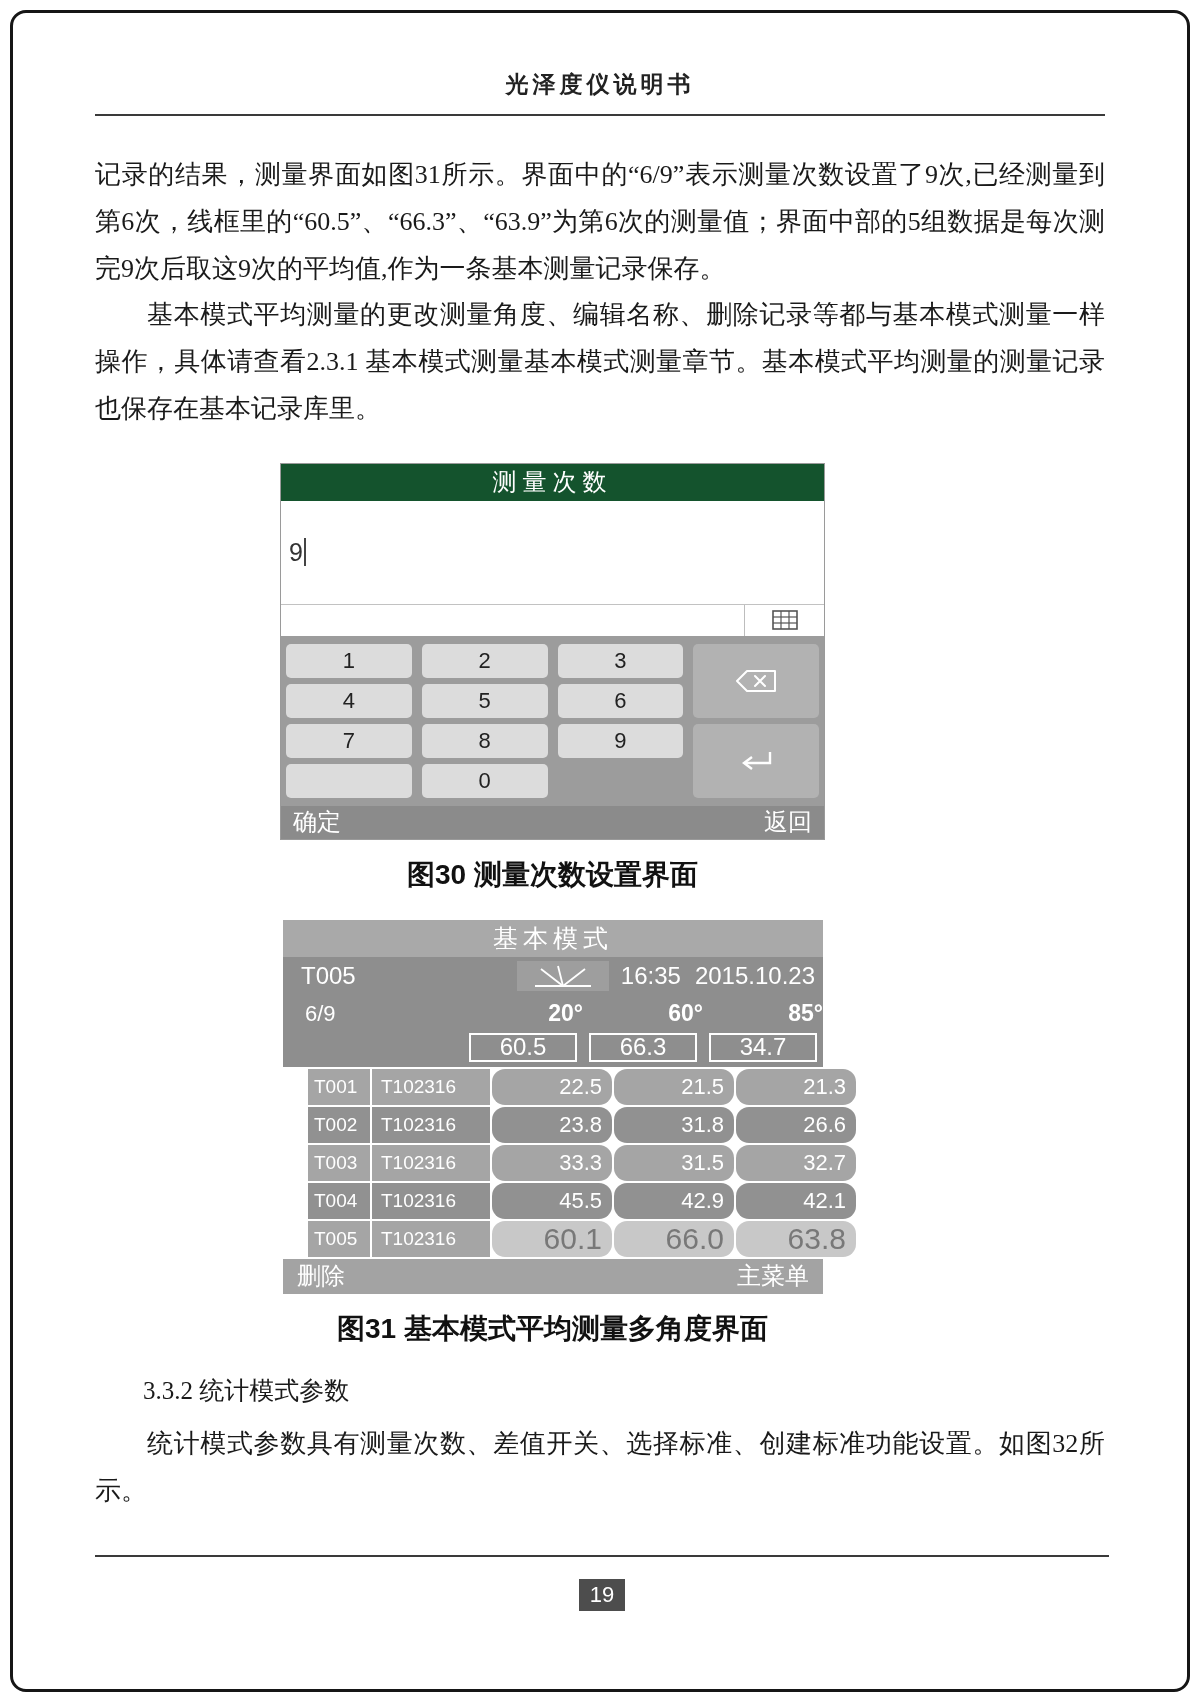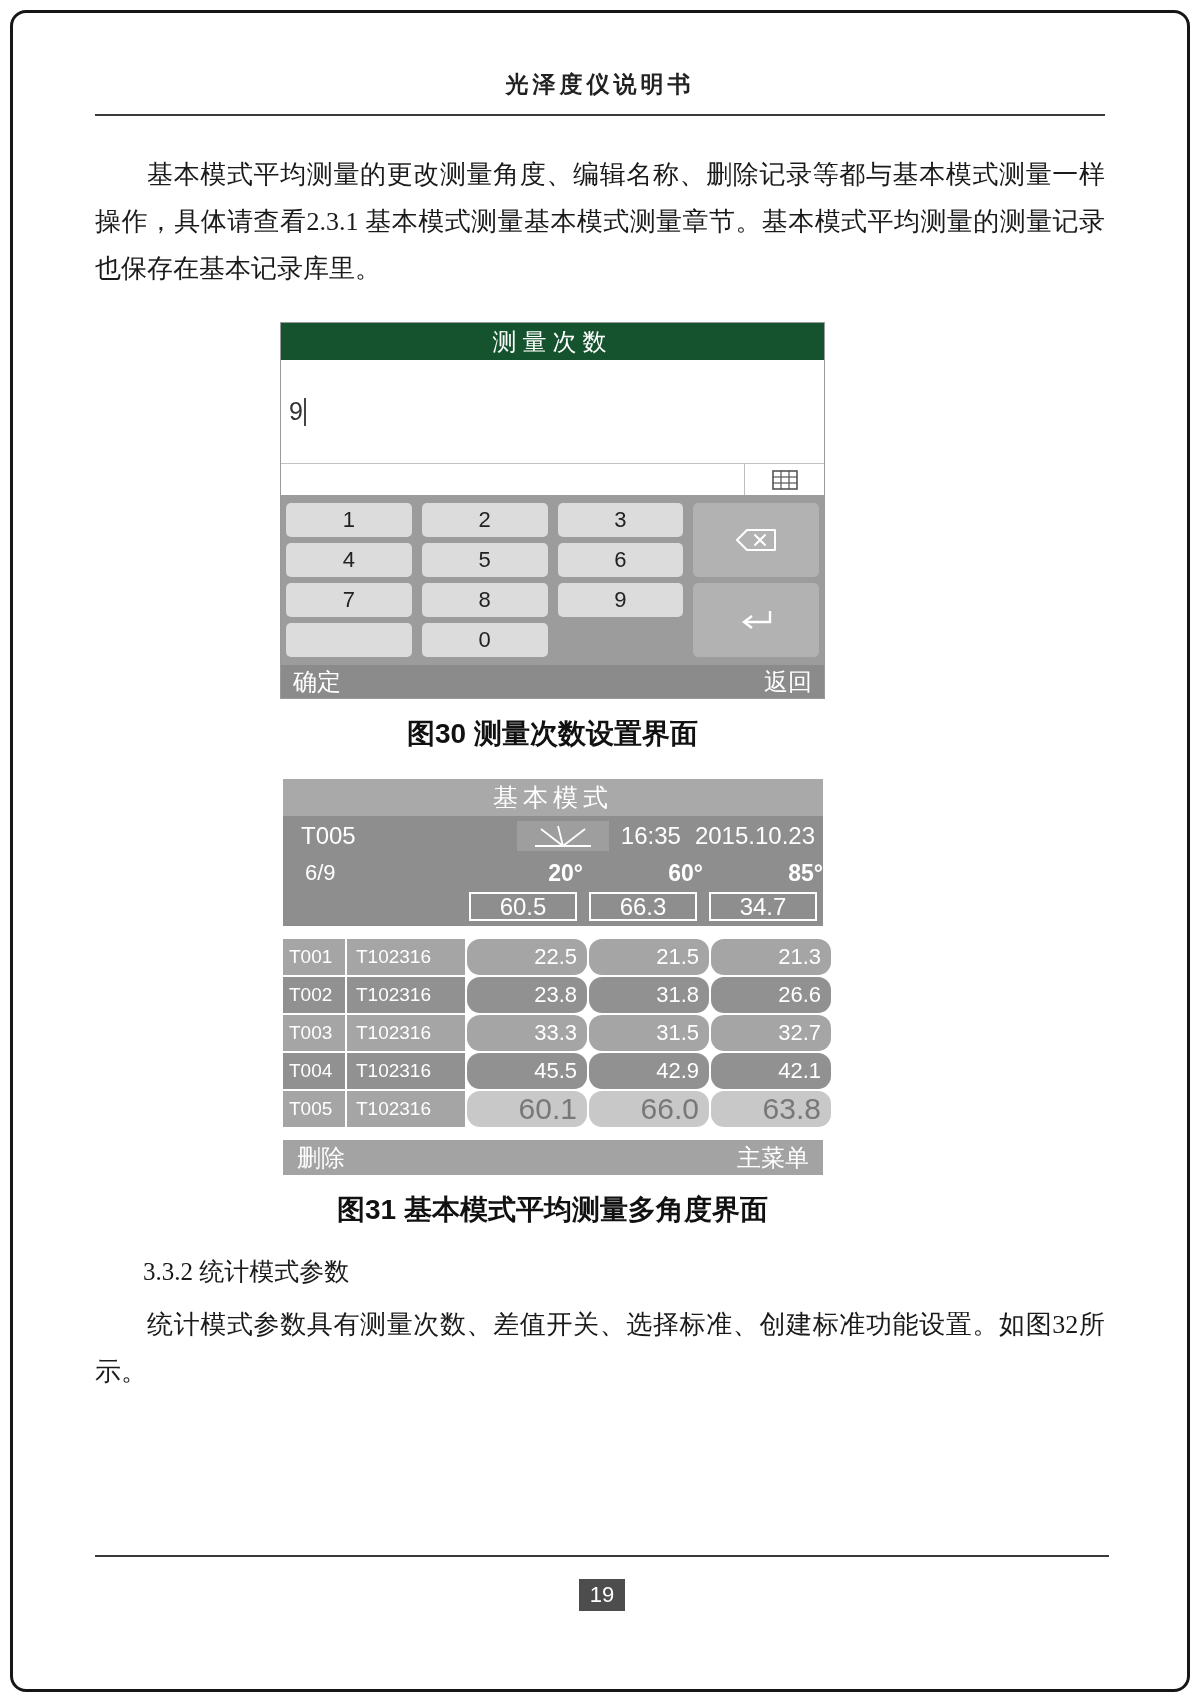--- a/index.html
+++ b/index.html
@@ -42,21 +42,21 @@
   .f31-title { height:37px; background:#a9a9a9; color:#fff; font-size:25px; letter-spacing:5px; display:flex; align-items:center; justify-content:center; }
   .f31-info { height:39px; background:#8e8e8e; color:#fff; font-size:24px; display:flex; align-items:center; padding:0 8px 0 18px; }
   .icon-box { width:92px; height:30px; margin-left:auto; background:#9e9e9e; display:flex; align-items:center; justify-content:center; }
   .f31-time { margin-left:12px; }
   .f31-date { margin-left:14px; }
   .f31-head { height:36px; background:#8e8e8e; color:#fff; display:grid; grid-template-columns:180px 120px 120px 120px; align-items:center; }
   .f31-count { padding-left:22px; font-size:22px; }
   .f31-ang { text-align:right; font-weight:bold; font-size:23px; }
   .f31-current { background:#8e8e8e; padding:1px 0 5px 0; display:grid; grid-template-columns:180px 120px 120px 120px; }
   .cur-box { margin:0 6px; border:2px solid #fff; height:29px; color:#fff; font-size:24px; display:flex; align-items:center; justify-content:center; }
-  .f31-table { background:#fff; padding:13px 0; display:grid; grid-template-columns:62px 118px 120px 120px 120px; gap:2px; }
+  .f31-table { background:#fff; padding:2px 0; display:grid; grid-template-columns:62px 118px 120px 120px 120px; gap:2px;margin-left:25px; }
   .f31-row { display:contents; }
   .cell { height:36px; display:flex; align-items:center; color:#fff; }
   .cell-id { padding-left:6px; font-size:19px; }
   .cell-name { padding-left:9px; font-size:19px; }
   .cell-val { justify-content:flex-end; padding-right:10px; font-size:22px;border-radius:13px; }
   .f31-row:nth-child(odd) .cell { background:#a5a5a5; }
   .f31-row:nth-child(even) .cell { background:#919191; }
   .f31-row.row-last .cell-val { background:#c8c8c8; color:#787878; font-size:30px; }
   .f31-bottom { height:35px; background:#a3a3a3; color:#fff; font-size:24px; display:flex; justify-content:space-between; align-items:center; padding:0 14px; }
 
@@ -72,20 +72,21 @@
 
 <div class="page">
 
   <div class="header">
     <div class="header-title">光泽度仪说明书</div>
     <div class="header-rule"></div>
   </div>
 
   <div class="content">
 
+    <p class="para">记录的结果，测量界面如图31所示。界面中的“6/9”表示测量次数设置了9次,已经测量到第6次，线框里的“60.5”、“66.3”、“63.9”为第6次的测量值；界面中部的5组数据是每次测完9次后取这9次的平均值,作为一条基本测量记录保存。</p>
     <p class="para indent">基本模式平均测量的更改测量角度、编辑名称、删除记录等都与基本模式测量一样操作，具体请查看2.3.1 基本模式测量基本模式测量章节。基本模式平均测量的测量记录也保存在基本记录库里。</p>
 
     <div class="figwrap fig30">
       <div class="f30-title">测量次数</div>
       <div class="f30-input">
         <span>9</span>
           <span class="cursor"></span>
       </div>
       <div class="f30-toolbar">
         <span class="kbd-btn">

